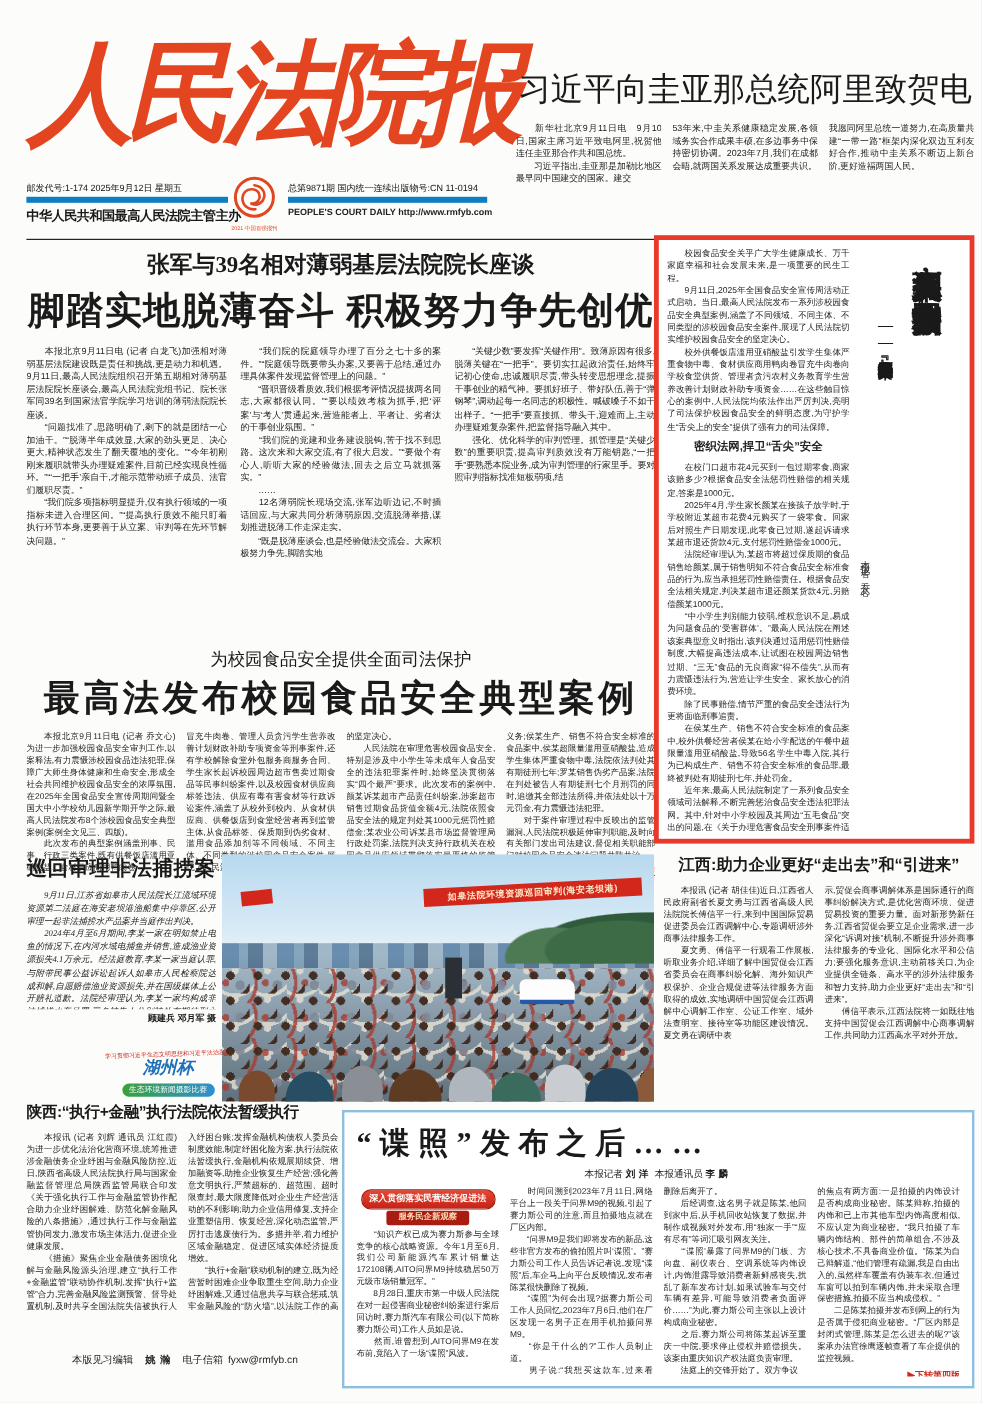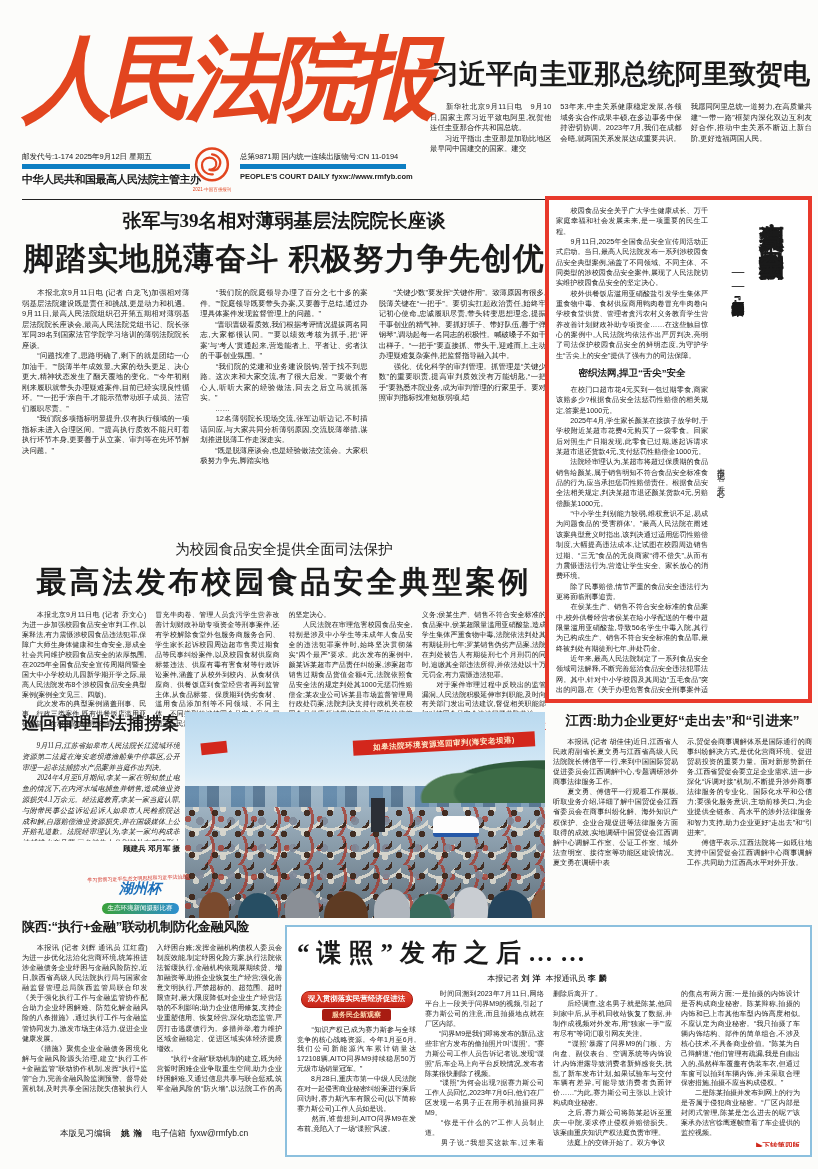--- a/index.html
+++ b/index.html
@@ -19,21 +19,21 @@
   .logo-cap{font-size:4.5px;color:#e2451f;display:block;margin-top:-3px;}
   
   .rule{position:absolute;background:#222;}
   .body-cols{display:flex;}
   .col{flex:1;font-size:7.4px;line-height:1.42;text-align:justify;overflow:hidden;color:#222;}
   .col p{margin:0;}
   .jump{display:block;text-align:right;color:#d0281c;font-weight:bold;font-size:7.5px;margin-top:2px;}
   .jump .ar{color:#d0281c;font-size:8px;}
   
   .toparticle{position:absolute;left:430px;top:56px;width:382px;}
-  .toparticle h1{margin:0;font-size:27px;font-weight:700;letter-spacing:0px;text-align:center;white-space:nowrap;}
+  .toparticle h1{margin:0;font-size:27px;font-weight:400;letter-spacing:0px;text-align:center;white-space:nowrap;}
   .toparticle .body-cols{margin-top:10px;height:94px;gap:9px;}
   
   .zhangjun{position:absolute;left:22px;top:206px;width:524px;}
   .zhangjun .kicker{font-family:"Liberation Serif",serif;font-size:19px;font-weight:bold;text-align:center;margin:2px 0 4px;}
   .zhangjun h1{margin:0 0 8px;font-size:31px;font-weight:900;letter-spacing:1px;text-align:center;white-space:nowrap;}
   .zhangjun .body-cols{height:234px;gap:11px;}
   
   .zuigaofa{position:absolute;left:22px;top:540px;width:524px;}
   .zuigaofa .kicker{font-size:14.5px;font-weight:normal;text-align:center;margin:0 0 3px;}
   .zuigaofa h1{margin:0 0 7px;font-family:"Liberation Serif",serif;font-size:30px;font-weight:900;letter-spacing:3px;text-align:center;white-space:nowrap;}
@@ -134,21 +134,21 @@
     <svg width="40" height="40" viewBox="0 0 48 48">
       <circle cx="24" cy="22" r="19" fill="none" stroke="#e2451f" stroke-width="3"></circle>
       <path d="M24 10c8 1 12 8 9 14-2 5-8 7-13 4 4 1 8-1 9-5 1-5-2-9-8-9-5 0-9 4-9 9 0 7 6 12 13 11" fill="none" stroke="#e2451f" stroke-width="2.6" stroke-linecap="round"></path>
     </svg>
     <span class="logo-cap">2021·中国百强报刊</span>
   </div>
 
   <div class="mi-right">
     <div class="mi-line1">总第9871期  国内统一连续出版物号:CN 11-0194</div>
     <div class="blue-bar"></div>
-    <div class="mi-line2">PEOPLE'S COURT DAILY   fyxw://www.rmfyb.com</div>
+    <div class="mi-line2">PEOPLE'S COURT DAILY   http://www.rmfyb.com</div>
   </div>
 
   <section class="toparticle">
     <h1>习近平向圭亚那总统阿里致贺电</h1>
     <div class="body-cols">
       <div class="col">
           <p>　　新华社北京9月11日电　9月10日,国家主席习近平致电阿里,祝贺他连任圭亚那合作共和国总统。</p>
           <p>　　习近平指出,圭亚那是加勒比地区最早同中国建交的国家。建交</p>
         </div>
       <div class="col">
@@ -268,21 +268,21 @@
           <p>　　夏文勇、傅信平一行观看工作展板,听取业务介绍,详细了解中国贸促会江西省委员会在商事纠纷化解、海外知识产权保护、企业合规促进等法律服务方面取得的成效,实地调研中国贸促会江西调解中心调解工作室、公证工作室、域外法查明室、接待室等功能区建设情况。夏文勇在调研中表</p>
         </div>
       <div class="col">
           <p>示,贸促会商事调解体系是国际通行的商事纠纷解决方式,是优化营商环境、促进贸易投资的重要力量。面对新形势新任务,江西省贸促会要立足企业需求,进一步深化“诉调对接”机制,不断提升涉外商事法律服务的专业化、国际化水平和公信力;要强化服务意识,主动前移关口,为企业提供全链条、高水平的涉外法律服务和智力支持,助力企业更好“走出去”和“引进来”。</p>
           <p>　　傅信平表示,江西法院将一如既往地支持中国贸促会江西调解中心商事调解工作,共同助力江西高水平对外开放。</p>
         </div>
     </div>
   </section>
 
   <section class="shaanxi">
-    <h2>陕西:“执行+金融”联动机制防化金融风险</h2>
+    <h2>陕西:“执行+金融”执行法院依法暂缓执行</h2>
     <div class="body-cols">
       <div class="col">
           <p>　　本报讯 (记者 刘辉 通讯员 江红霞)为进一步优化法治化营商环境,统筹推进涉金融债务企业纾困与金融风险防控,近日,陕西省高级人民法院执行局与国家金融监督管理总局陕西监管局联合印发《关于强化执行工作与金融监管协作配合助力企业纾困解难、防范化解金融风险的八条措施》,通过执行工作与金融监管协同发力,激发市场主体活力,促进企业健康发展。</p>
           <p>　　《措施》聚焦企业金融债务困境化解与金融风险源头治理,建立“执行工作+金融监管”联动协作机制,发挥“执行+监管”合力,完善金融风险监测预警、督导处置机制,及时共享全国法院失信被执行人名单等大额不良资产信息;加强研判会商,在执行案件中成立金融机构债权人委员会,将符合条件的债务企业纳</p>
         </div>
       <div class="col">
           <p>入纾困台账;发挥金融机构债权人委员会制度效能,制定纾困化险方案,执行法院依法暂缓执行,金融机构依规展期续贷、增加融资等,助推企业恢复生产经营;强化善意文明执行,严禁超标的、超范围、超时限查封,最大限度降低对企业生产经营活动的不利影响;助力企业信用修复,支持企业重塑信用、恢复经营,深化动态监管,严厉打击逃废债行为。多措并举,着力维护区域金融稳定、促进区域实体经济提质增效。</p>
           <p>　　“执行+金融”联动机制的建立,既为经营暂时困难企业争取重生空间,助力企业纾困解难,又通过信息共享与联合惩戒,筑牢金融风险的“防火墙”,以法院工作的高质量发展服务保障陕西经济社会高质量发展。</p>
         </div>
     </div>

